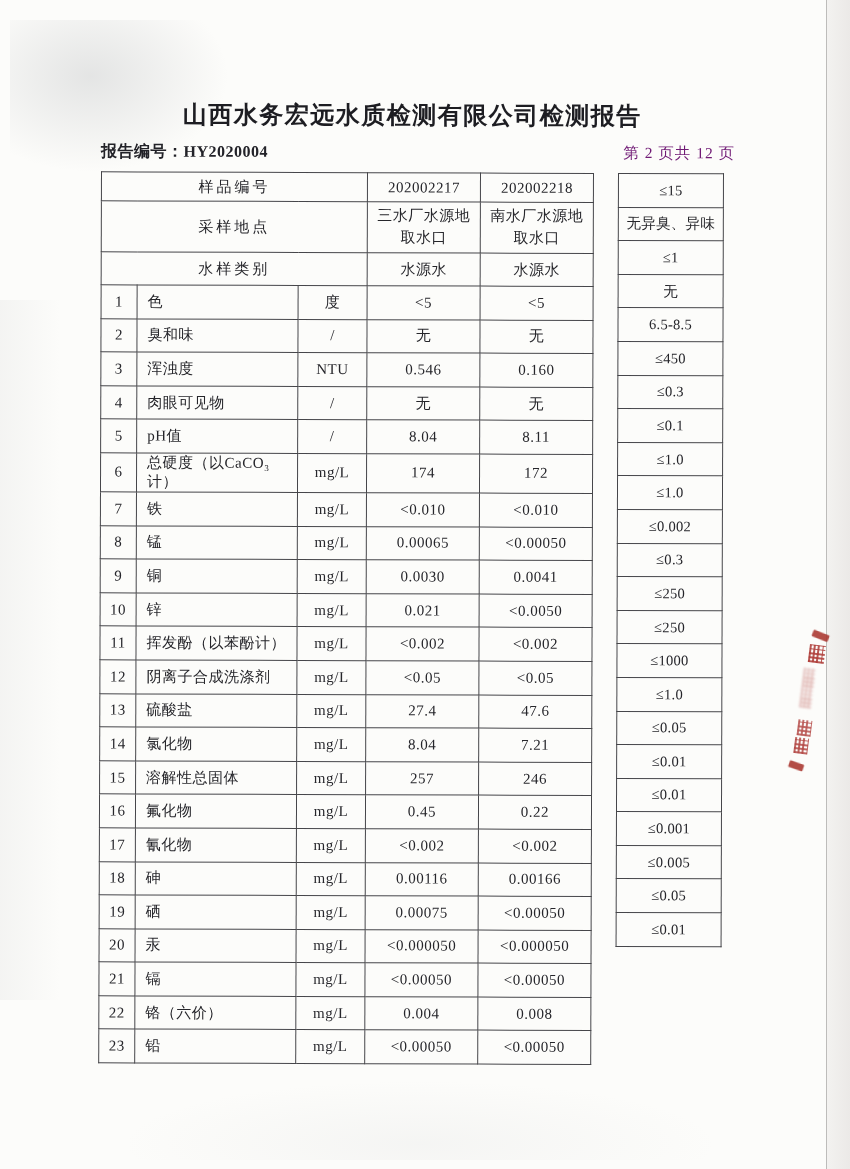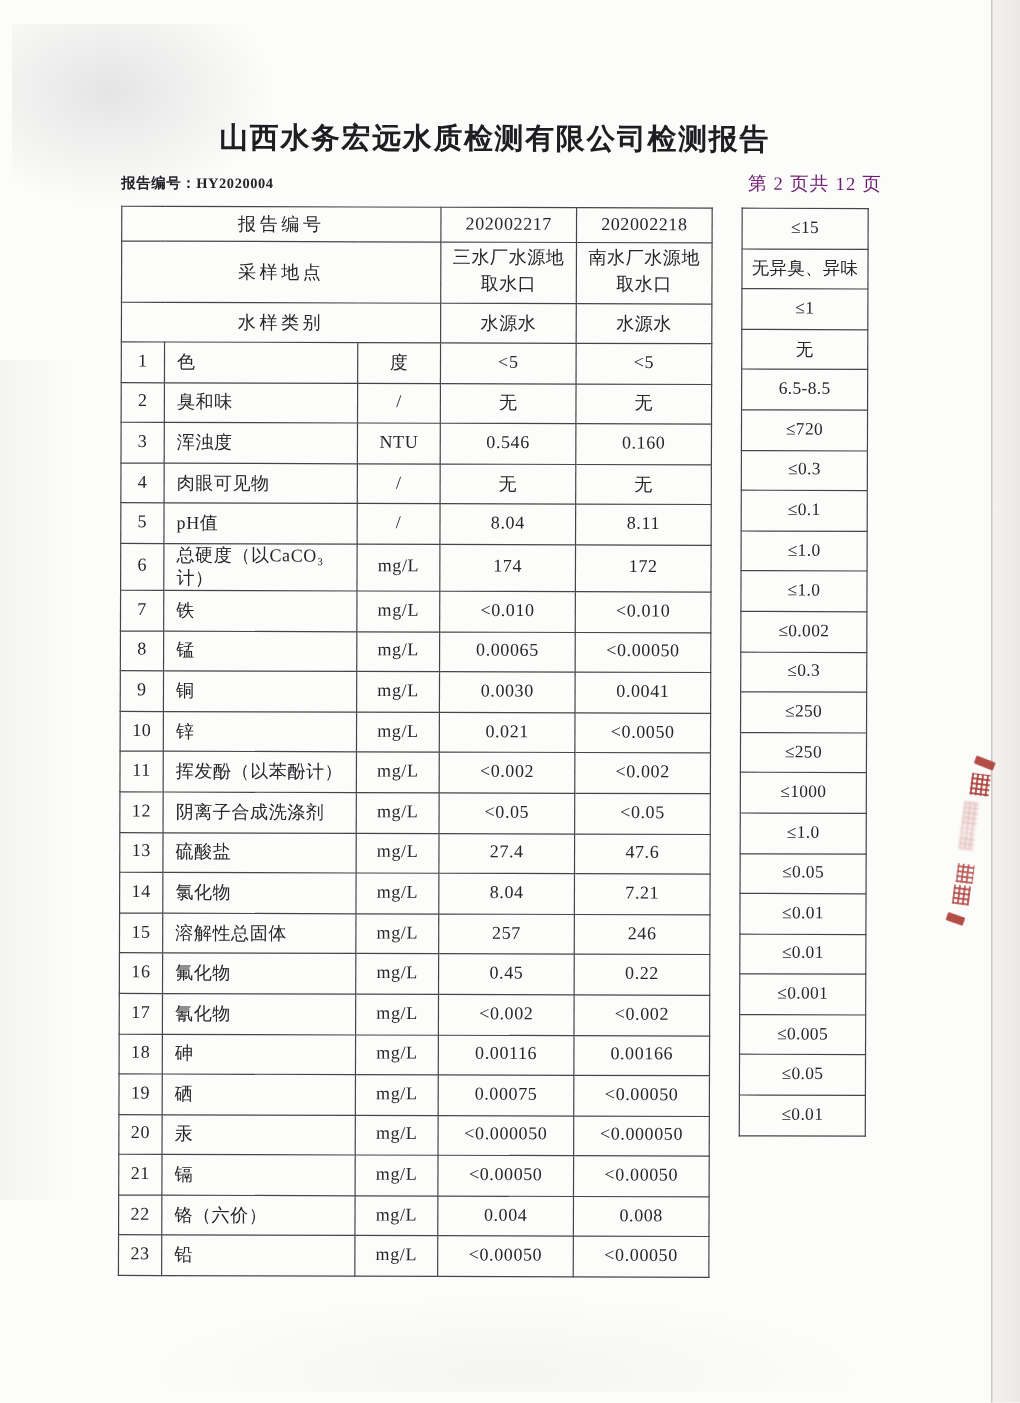--- a/index.html
+++ b/index.html
@@ -20,21 +20,21 @@
   .page-edge-line{position:absolute;left:826px;top:0;width:1px;height:1169px;background:#bdbcba;}
   .page-edge-strip{position:absolute;left:827px;top:0;width:23px;height:1169px;
     background:linear-gradient(to right,#f3f2f0,#ebe9e7);}
   
   .content{position:absolute;inset:0;transform:rotate(0.18deg);transform-origin:300px 170px;}
   .doc-title{position:absolute;left:101px;top:99px;width:622px;margin:0;
     text-align:center;font-family:"Liberation Sans","DejaVu Sans",sans-serif;
     font-size:24px;font-weight:700;letter-spacing:1.5px;color:#1d1d22;}
   .meta-row{position:absolute;left:101px;top:142px;width:634px;display:flex;
     justify-content:space-between;align-items:baseline;}
-  .report-no{font-size:12px;font-weight:700;letter-spacing:.5px;color:#222228;}
+  .report-no{font-size:16px;font-weight:700;letter-spacing:.5px;color:#222228;}
   .page-ind{font-size:15.5px;font-weight:400;letter-spacing:1px;color:#701a75;}
   
   table{border-collapse:collapse;table-layout:fixed;position:absolute;
     font-size:15px;color:#26262b;}
   .main-table{left:101px;top:172px;width:492px;}
   .limits-table{left:618px;top:172px;width:105px;}
   td{border:1px solid #46464a;padding:0;text-align:center;vertical-align:middle;
     letter-spacing:.5px;overflow:hidden;}
   .main-table, .limits-table{border:1.6px solid #3d3d42;}
   tr.hdr-a{height:29px;} tr.hdr-b{height:51px;} tr.hdr-c{height:33px;}
@@ -83,21 +83,21 @@
   <table class="main-table">
     <colgroup>
       <col style="width:36px">
         <col style="width:161px">
         <col style="width:69px">
       <col style="width:113px">
         <col style="width:113px">
     </colgroup>
     <tbody id="main-tbody">
       <tr class="hdr-a">
-        <td colspan="3" class="hdr-label">报告编号</td>
+        <td colspan="3" class="hdr-label">样品编号</td>
         <td>202002217</td>
         <td>202002218</td>
       </tr>
       <tr class="hdr-b">
         <td colspan="3" class="hdr-label">采样地点</td>
         <td class="loc">三水厂水源地取水口</td>
         <td class="loc">南水厂水源地取水口</td>
       </tr>
       <tr class="hdr-c">
         <td colspan="3" class="hdr-label">水样类别</td>
@@ -282,21 +282,21 @@
         <tr class="data">
           <td class="limit-cell">≤1</td>
         </tr>
         <tr class="data">
           <td class="limit-cell">无</td>
         </tr>
         <tr class="data">
           <td class="limit-cell">6.5-8.5</td>
         </tr>
         <tr class="data">
-          <td class="limit-cell">≤720</td>
+          <td class="limit-cell">≤450</td>
         </tr>
         <tr class="data">
           <td class="limit-cell">≤0.3</td>
         </tr>
         <tr class="data">
           <td class="limit-cell">≤0.1</td>
         </tr>
         <tr class="data">
           <td class="limit-cell">≤1.0</td>
         </tr>

